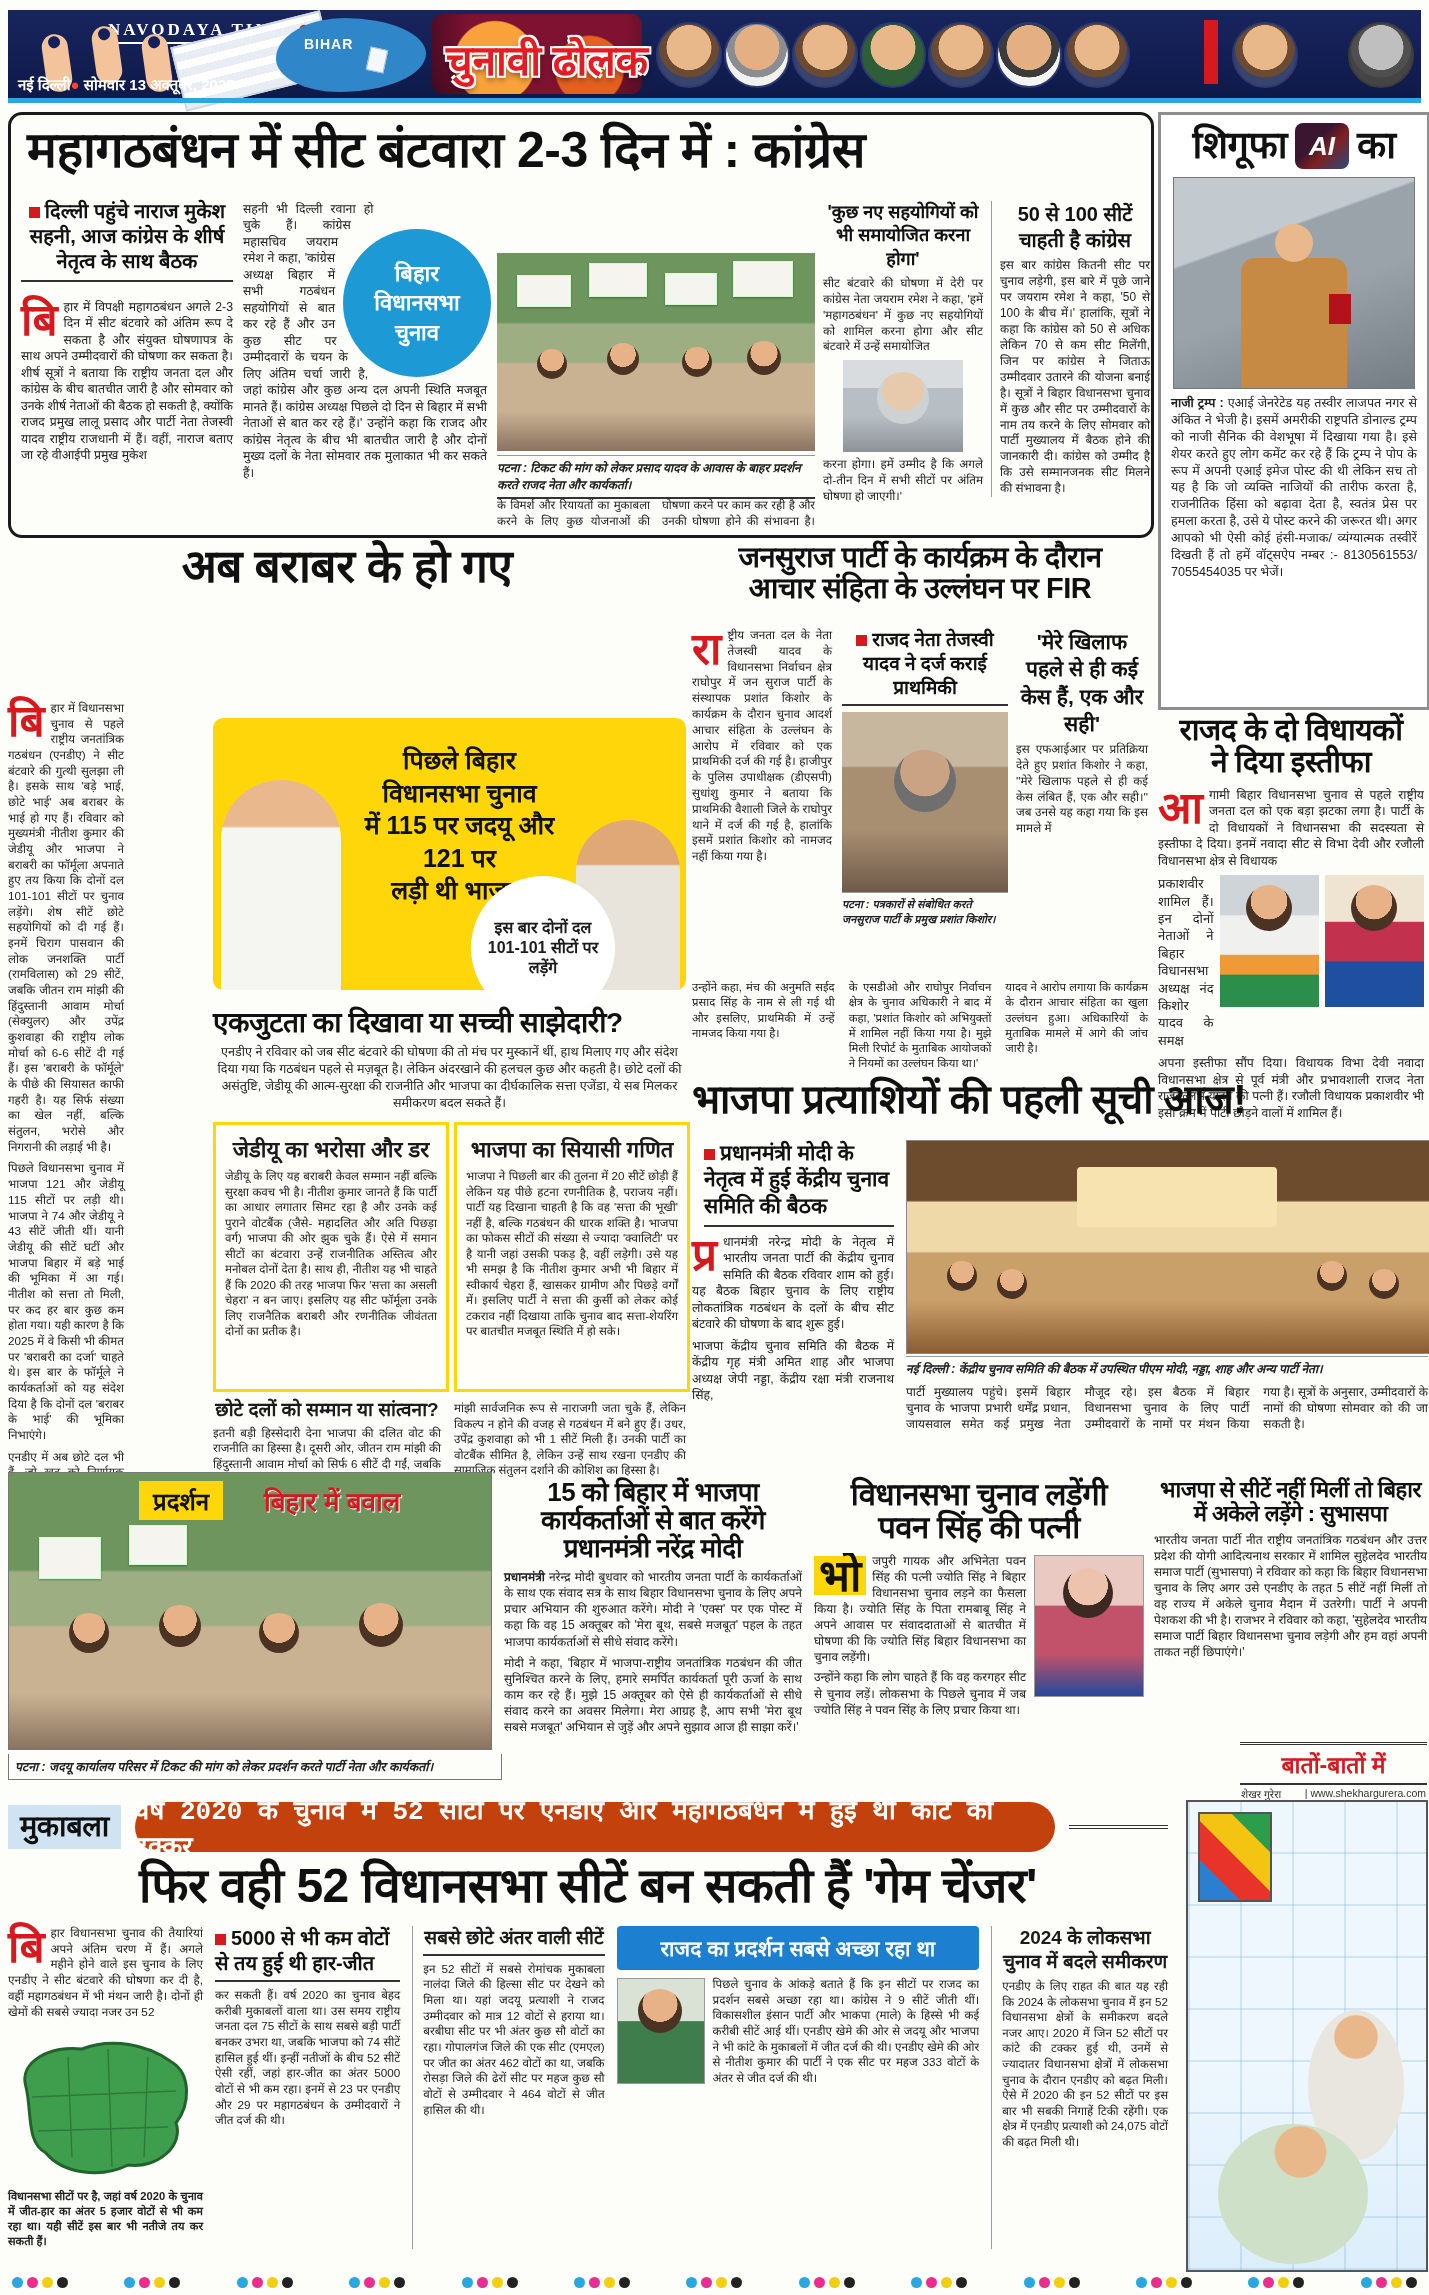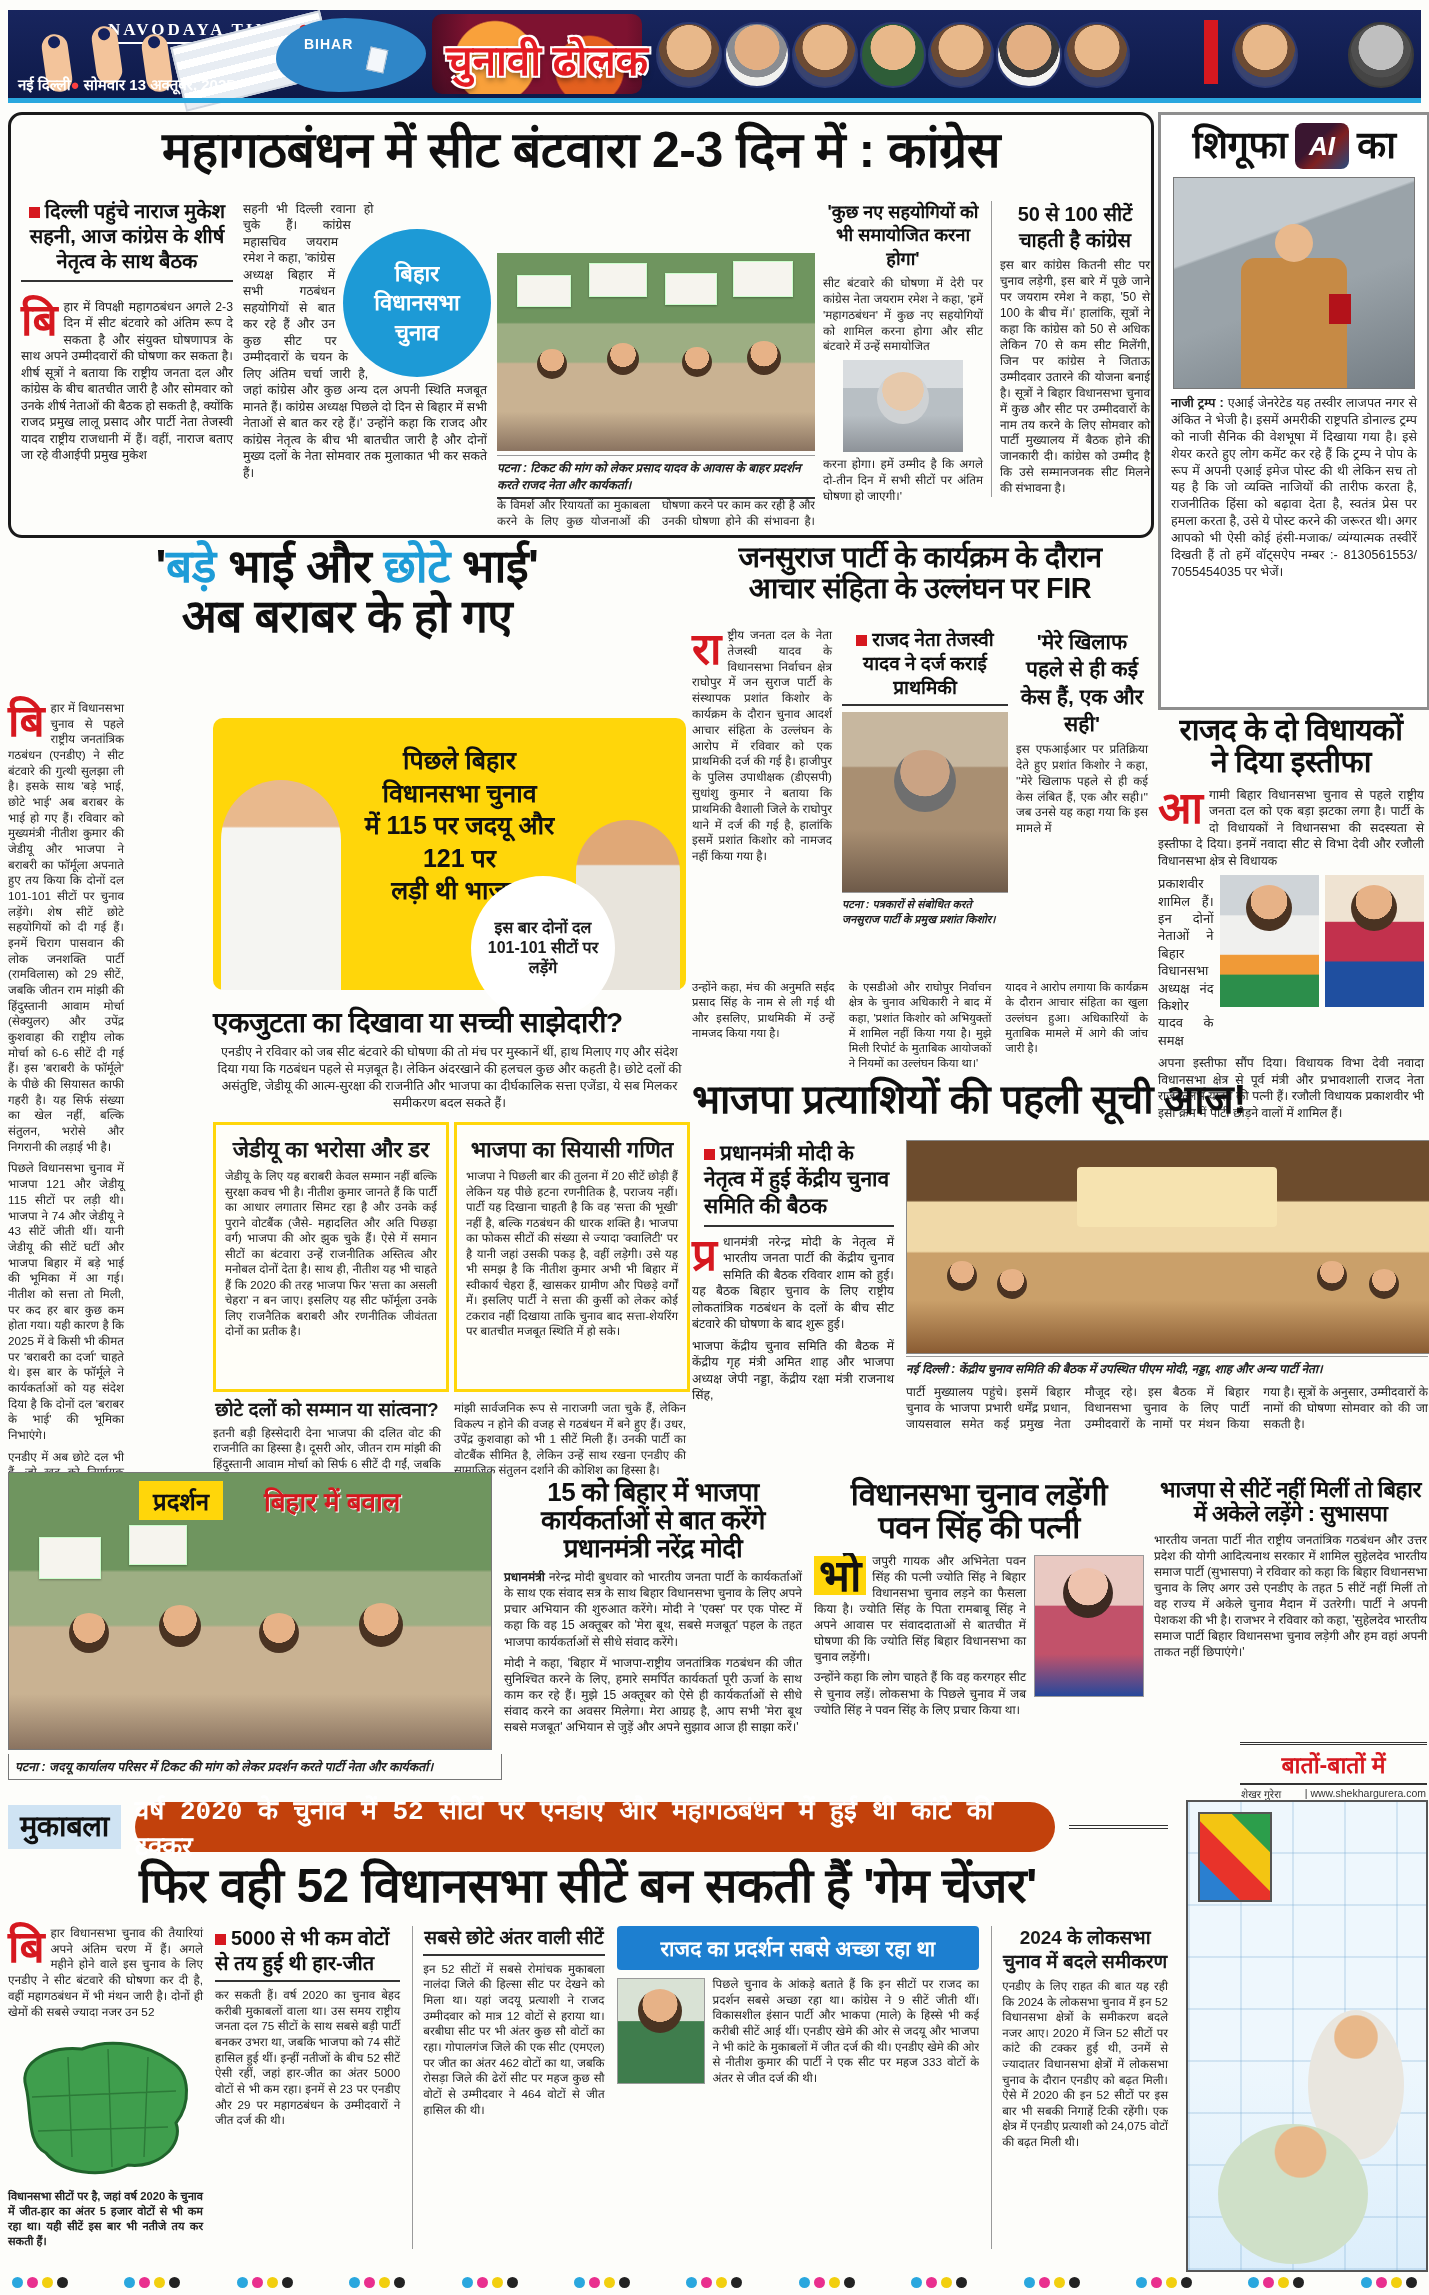--- a/index.html
+++ b/index.html
@@ -127,21 +127,21 @@
       <div class="face gray" style="left:1340px;top:12px;"></div>
     </div>
     <div class="abs dateline" style="left:10px;top:64px;">
       <span>नई दिल्ली</span><span class="dot">●</span>
       <span>सोमवार 13 अक्तूबर, 2025</span>
     </div>
   </div>
   <div id="cyanbar" class="abs"></div>
 
   <div class="abs box" style="left:8px;top:112px;width:1140px;height:420px;">
-    <div class="abs hl" style="left:16px;top:8px;width:1108px;font-size:50px;text-align:center;">महागठबंधन में सीट बंटवारा 2-3 दिन में : कांग्रेस</div>
+    <div class="abs hl" style="left:16px;top:8px;width:1108px;font-size:50px;text-align:left;">महागठबंधन में सीट बंटवारा 2-3 दिन में : कांग्रेस</div>
     <div class="abs" style="left:10px;top:84px;width:212px;text-align:center;border-bottom:2px solid #333;padding-bottom:6px;">
       <span class="redsq"></span><span class="sub" style="font-size:20px;">दिल्ली पहुंचे नाराज मुकेश सहनी, आज कांग्रेस के शीर्ष नेतृत्व के साथ बैठक</span>
     </div>
     <div class="abs body" style="left:10px;top:184px;width:212px;">
       <span class="dc">बि</span><span>हार में विपक्षी महागठबंधन अगले 2-3 दिन में सीट बंटवारे को अंतिम रूप दे सकता है और संयुक्त घोषणापत्र के साथ अपने उम्मीदवारों की घोषणा कर सकता है। शीर्ष सूत्रों ने बताया कि राष्ट्रीय जनता दल और कांग्रेस के बीच बातचीत जारी है और सोमवार को उनके शीर्ष नेताओं की बैठक हो सकती है, क्योंकि राजद प्रमुख लालू प्रसाद और पार्टी नेता तेजस्वी यादव राष्ट्रीय राजधानी में हैं। वहीं, नाराज बताए जा रहे वीआईपी प्रमुख मुकेश</span>
     </div>
     <div class="abs body" style="left:232px;top:86px;width:244px;">
       <span class="badge" style="position:relative;float:right;shape-outside:circle(50%);width:148px;height:148px;margin:28px -4px 8px 8px;">
         <span style="font-size:22px;">बिहार</span>
         <span style="font-size:22px;">विधानसभा</span>
@@ -205,23 +205,20 @@
         <span class="headsil" style="left:26px;top:10px;width:46px;height:46px;"></span>
       </div>
       <div class="ph ph-mla2" style="position:relative;width:100px;height:132px;">
         <span class="headsil" style="left:26px;top:10px;width:46px;height:46px;"></span>
       </div>
     </div>
     <div class="body">अपना इस्तीफा सौंप दिया। विधायक विभा देवी नवादा विधानसभा क्षेत्र से पूर्व मंत्री और प्रभावशाली राजद नेता राजबल्लभ यादव की पत्नी हैं। रजौली विधायक प्रकाशवीर भी इसी क्रम में पार्टी छोड़ने वालों में शामिल हैं।</div>
   </div>
 
   <div class="abs" style="left:8px;top:542px;width:678px;">
-    <div class="hl" style="font-size:46px;text-align:center;">
-      <span>'</span><span class="c-blue">बड़े</span><span> भाई और </span><span class="c-blue">छोटे</span><span> भाई'</span>
-    </div>
     <div class="hl" style="font-size:46px;text-align:center;">अब बराबर के हो गए</div>
 
     <div class="abs body" style="left:0;top:158px;width:116px;font-size:11.7px;">
       <p style="margin:0;"><span class="dc">बि</span><span>हार में विधानसभा चुनाव से पहले राष्ट्रीय जनतांत्रिक गठबंधन (एनडीए) ने सीट बंटवारे की गुत्थी सुलझा ली है। इसके साथ 'बड़े भाई, छोटे भाई' अब बराबर के भाई हो गए हैं। रविवार को मुख्यमंत्री नीतीश कुमार की जेडीयू और भाजपा ने बराबरी का फॉर्मूला अपनाते हुए तय किया कि दोनों दल 101-101 सीटों पर चुनाव लड़ेंगे। शेष सीटें छोटे सहयोगियों को दी गई हैं। इनमें चिराग पासवान की लोक जनशक्ति पार्टी (रामविलास) को 29 सीटें, जबकि जीतन राम मांझी की हिंदुस्तानी आवाम मोर्चा (सेक्युलर) और उपेंद्र कुशवाहा की राष्ट्रीय लोक मोर्चा को 6-6 सीटें दी गई हैं। इस 'बराबरी के फॉर्मूले' के पीछे की सियासत काफी गहरी है। यह सिर्फ संख्या का खेल नहीं, बल्कि संतुलन, भरोसे और निगरानी की लड़ाई भी है।</span></p>
       <p style="margin:6px 0 0;">पिछले विधानसभा चुनाव में भाजपा 121 और जेडीयू 115 सीटों पर लड़ी थी। भाजपा ने 74 और जेडीयू ने 43 सीटें जीती थीं। यानी जेडीयू की सीटें घटीं और भाजपा बिहार में बड़े भाई की भूमिका में आ गई। नीतीश को सत्ता तो मिली, पर कद हर बार कुछ कम होता गया। यही कारण है कि 2025 में वे किसी भी कीमत पर 'बराबरी का दर्जा' चाहते थे। इस बार के फॉर्मूले ने कार्यकर्ताओं को यह संदेश दिया है कि दोनों दल 'बराबर के भाई' की भूमिका निभाएंगे।</p>
       <p style="margin:6px 0 0;">एनडीए में अब छोटे दल भी हैं, जो खुद को निर्णायक जातीय प्रतिनिधि मानते हैं। चिराग पासवान अब 29 सीटों के साथ रामविलास पासवान की सियासी विरासत को पुनर्जीवित करने की कोशिश में हैं। वर्ष 2020 में अलग राह पकड़ने वाले चिराग इस बार एनडीए की सबसे अहम कड़ी बन गए हैं।</p>
     </div>
 
     <div class="abs ybox" style="left:205px;top:176px;width:473px;height:272px;">
       <div class="abs" style="left:8px;bottom:0;width:120px;height:210px;background:linear-gradient(180deg,#e9b98d 0 22%,#f5f5f2 23% 100%);border-radius:60px 60px 0 0;"></div>

